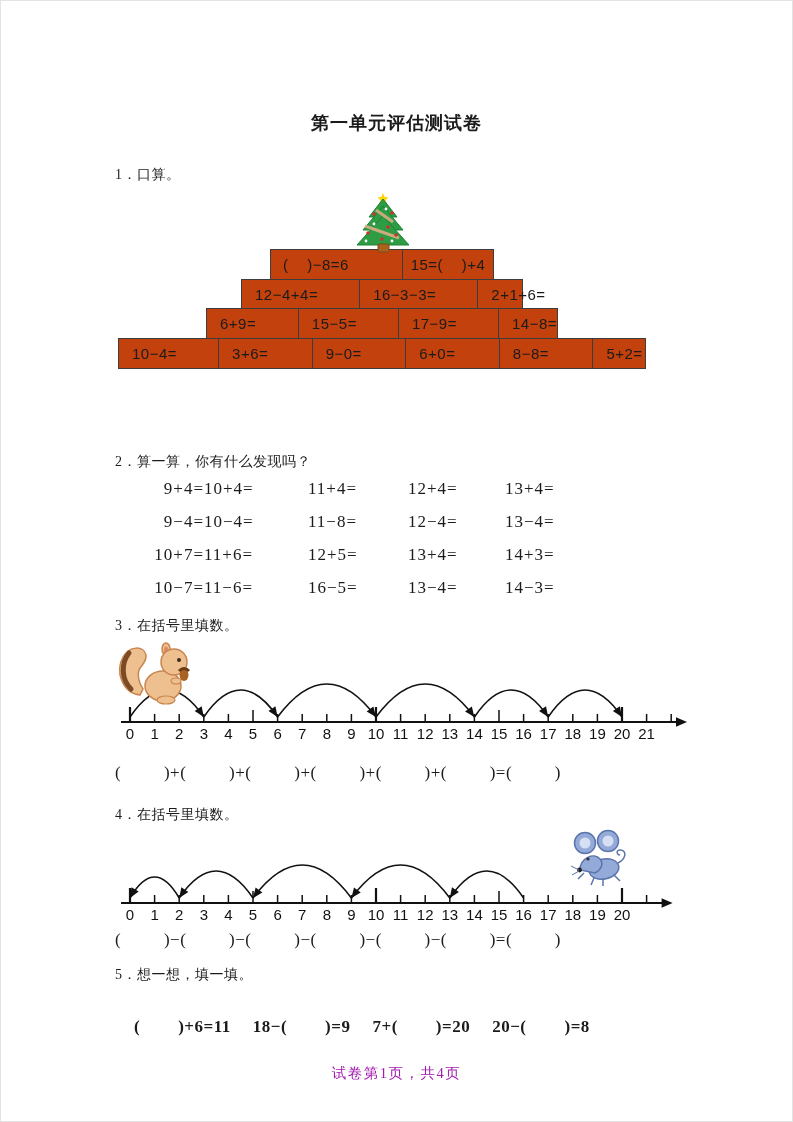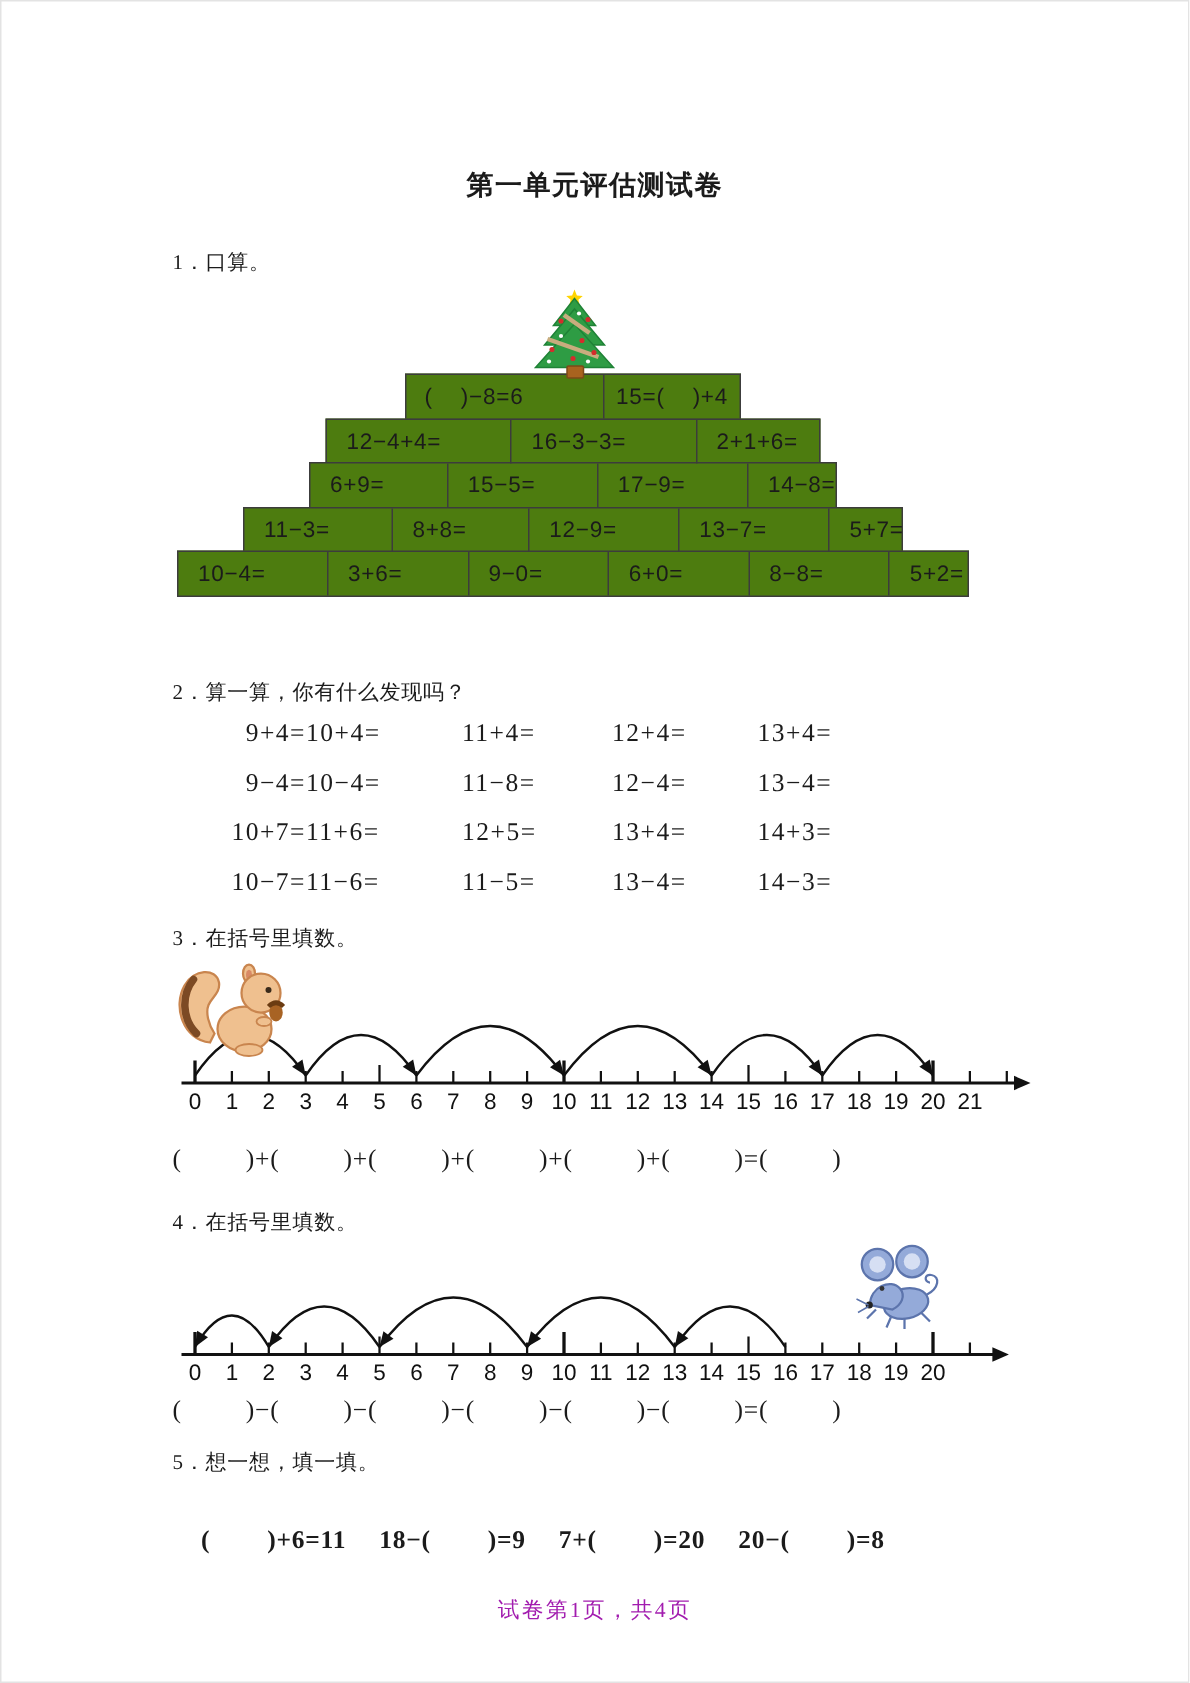--- a/index.html
+++ b/index.html
@@ -15,24 +15,24 @@
   .title{
     position:absolute;top:111px;left:0;right:0;
     text-align:center;font-size:18px;font-weight:bold;letter-spacing:1px;
   }
   .qlabel{position:absolute;left:115px;font-size:14px;letter-spacing:0.5px;white-space:pre;font-family:Liberation Serif, serif;}
   
   .tree{position:absolute;left:352px;top:191px;z-index:3;}
   .pyramid{position:absolute;left:118px;top:249px;width:528px;z-index:2;}
   .prow{
     display:flex;margin:0 auto;height:31px;box-sizing:border-box;
-    border:1.5px solid #3c3c3c;background:#4d7c0f;gap:41px;
+    border:1.5px solid #3c3c3c;background:#c2410c;gap:41px;
   }
   .prow + .prow{margin-top:-1.5px;}
-  .r1{width:224px;}.r2{width:330px;}.r3{width:352px;}.r4{width:440px;}.r5{width:528px;}
+  .r1{width:224px;}.r2{width:282px;}.r3{width:352px;}.r4{width:440px;}.r5{width:528px;}
   .pcell{
     flex:1;display:flex;align-items:center;box-sizing:border-box;
     border-left:1.5px solid #3c3c3c;padding-left:13px;
     font-family:"Liberation Sans", sans-serif;font-size:15px;letter-spacing:0.5px;
     white-space:pre;
   }
   .pcell:first-child{border-left:none;}
   .r1 .pcell{justify-content:center;padding-left:0;}
   
   .q2grid{position:absolute;left:116px;top:479px;font-size:17px;letter-spacing:1px;}
@@ -94,27 +94,20 @@
       <div class="pcell">12−4+4=</div>
       <div class="pcell">16−3−3=</div>
       <div class="pcell">2+1+6=</div>
     </div>
     <div class="prow r3">
       <div class="pcell">6+9=</div>
       <div class="pcell">15−5=</div>
       <div class="pcell">17−9=</div>
       <div class="pcell">14−8=</div>
     </div>
-    <div class="prow r4">
-      <div class="pcell">11−3=</div>
-      <div class="pcell">8+8=</div>
-      <div class="pcell">12−9=</div>
-      <div class="pcell">13−7=</div>
-      <div class="pcell">5+7=</div>
-    </div>
     <div class="prow r5">
       <div class="pcell">10−4=</div>
       <div class="pcell">3+6=</div>
       <div class="pcell">9−0=</div>
       <div class="pcell">6+0=</div>
       <div class="pcell">8−8=</div>
       <div class="pcell">5+2=</div>
     </div>
   </div>
 
@@ -123,21 +116,21 @@
     <div class="q2row">
       <span>9+4=</span><span>10+4=</span><span>11+4=</span><span>12+4=</span><span>13+4=</span>
     </div>
     <div class="q2row">
       <span>9−4=</span><span>10−4=</span><span>11−8=</span><span>12−4=</span><span>13−4=</span>
     </div>
     <div class="q2row">
       <span>10+7=</span><span>11+6=</span><span>12+5=</span><span>13+4=</span><span>14+3=</span>
     </div>
     <div class="q2row">
-      <span>10−7=</span><span>11−6=</span><span>11−5=</span><span>13−4=</span><span>14−3=</span>
+      <span>10−7=</span><span>11−6=</span><span>16−5=</span><span>13−4=</span><span>14−3=</span>
     </div>
   </div>
 
   <div class="qlabel" style="top:617px">3．在括号里填数。</div>
   <svg class="squirrel" width="82" height="64" viewBox="0 0 82 64">
     <path d="M26,54 C8,52 1,30 9,16 C15,5 30,4 32,14 C33,21 27,24 25,29 C23,34 25,42 29,48 Z" fill="#EFC08F" stroke="#C9854E" stroke-width="1.5"></path>
     <path d="M17,48 C7,38 7,22 15,12" stroke="#7C4A24" stroke-width="5" fill="none" stroke-linecap="round"></path>
     <ellipse cx="49" cy="45" rx="18" ry="15" fill="#EFC08F" stroke="#C9854E" stroke-width="1.5"></ellipse>
     <ellipse cx="52" cy="8" rx="4" ry="6" fill="#EFC08F" stroke="#C9854E" stroke-width="1.5"></ellipse>
     <ellipse cx="52" cy="9" rx="2" ry="3.5" fill="#D98A66"></ellipse>

